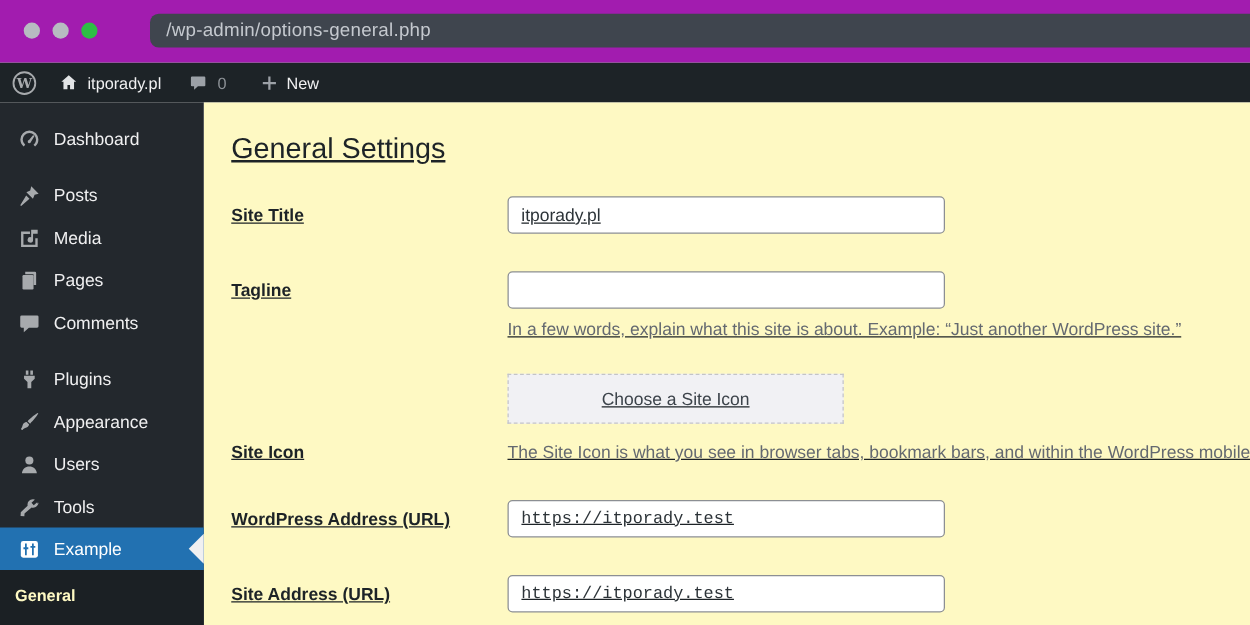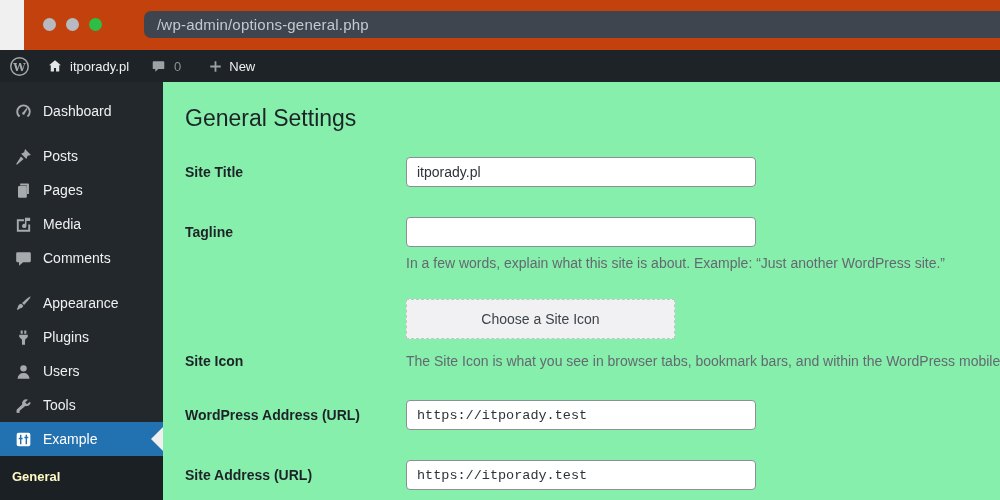--- a/index.html
+++ b/index.html
@@ -1,21 +1,21 @@
 <!DOCTYPE html>
 <html><head>
 <meta charset="utf-8">
 <style>
   * { margin:0; padding:0; box-sizing:border-box; }
   html,body { width:1000px; height:500px; overflow:hidden; }
   body { font-family:"Liberation Sans", sans-serif; background:#f0f0f1; }
   .screen { position:relative; width:1000px; height:500px; overflow:hidden; }
 
   
-  .chrome { position:relative; height:50px; background:#c2410c;margin-left:24px; }
+  .chrome { position:relative; height:50px; background:#a21caf; }
   .traffic { position:absolute; left:19px; top:18px; display:flex; gap:10px; }
   .dot { width:13px; height:13px; border-radius:50%; }
   .dot.gray { background:#b7bbc1; }
   .dot.green { background:#2ebe45; }
   .urlbar { position:absolute; left:120px; right:-8px; top:11px; height:27px;
             background:#3f454e; border-radius:7px; display:flex; align-items:center; }
   .urlbar span { padding-left:13px; font-size:15px; color:#c5c9cf; letter-spacing:.2px; }
 
   
   .adminbar { height:32px; background:#1d2327; display:flex; align-items:center;
@@ -45,21 +45,21 @@
   .menu-item.active .mi { color:#fff; }
   .menu-item.active::after { content:""; position:absolute; right:0; top:50%;
       transform:translateY(-50%); width:0; height:0;
       border-top:12px solid transparent; border-bottom:12px solid transparent;
       border-right:12px solid #f0f0f1; }
   .menu-sep { height:11px; }
   .submenu { flex:1; background:#1b2024; padding:12px 0 0 12px; }
   .submenu-item { color:#fef9c3; font-weight:700; font-size:13px; line-height:18px; cursor:pointer; }
 
   
-  .content { flex:1; background:#86efac; padding:21px 0 0 22px; overflow:hidden; color:#1d2327; }
+  .content { flex:1; background:#fef9c3; padding:21px 0 0 22px; overflow:hidden; color:#1d2327;text-decoration:underline; }
   h1.page-title { font-size:23px; font-weight:400; line-height:30px; color:#1d2327; }
   .row { display:flex; }
   .row-label { width:221px; flex-shrink:0; font-size:14px; font-weight:700;
                color:#1d2327; line-height:18px; padding-top:6px; }
   .row-label.tall { padding-top:11px; }
   .field { display:flex; flex-direction:column; }
   input.txt { width:350px; height:30px; background:#fff; border:1px solid #8c8f94;
               border-radius:4px; padding:0 10px; font-size:14px; color:#2c3338;
               font-family:"Liberation Sans", sans-serif; }
   input.code { font-family:"Liberation Mono","DejaVu Sans Mono",monospace; font-size:13.5px; }
@@ -144,64 +144,64 @@
           <svg width="19" height="19" viewBox="0 0 20 20">
               <path fill="currentColor" d="M11.6 2.2l6.2 6.2-3.4.9-1.4 3.4-5.5-5.5 3.2-1.6zM7.3 9.9l2.8 2.8-7 6.1-.8-.8z"></path>
             </svg>
         </span>
         <span>Posts</span>
       </div>
 
       <div class="menu-item">
         <span class="mi">
           <svg width="19" height="19" viewBox="0 0 20 20">
+              <path fill="currentColor" d="M3 4.5h7.5v2H5v9h10v-5.5h2v7.5H3z"></path>
+              <path fill="currentColor" d="M11.5 3v6.3a2.3 2.3 0 1 0 1.6 2.2V6.4H17V3z"></path>
+            </svg>
+        </span>
+        <span>Media</span>
+      </div>
+
+      <div class="menu-item">
+        <span class="mi">
+          <svg width="19" height="19" viewBox="0 0 20 20">
               <path fill="currentColor" d="M6.5 2.5h8.2a1 1 0 0 1 1 1v10.2h-2.2V4.7H6.5z"></path>
               <rect x="4.2" y="5.3" width="9.3" height="12.2" rx="1" fill="currentColor"></rect>
             </svg>
         </span>
         <span>Pages</span>
       </div>
 
       <div class="menu-item">
         <span class="mi">
           <svg width="19" height="19" viewBox="0 0 20 20">
-              <path fill="currentColor" d="M3 4.5h7.5v2H5v9h10v-5.5h2v7.5H3z"></path>
-              <path fill="currentColor" d="M11.5 3v6.3a2.3 2.3 0 1 0 1.6 2.2V6.4H17V3z"></path>
-            </svg>
-        </span>
-        <span>Media</span>
-      </div>
-
-      <div class="menu-item">
-        <span class="mi">
-          <svg width="19" height="19" viewBox="0 0 20 20">
               <path fill="currentColor" d="M3.5 3.5h13a1.2 1.2 0 0 1 1.2 1.2v8a1.2 1.2 0 0 1-1.2 1.2H9.6l-4.3 3.8v-3.8H3.5a1.2 1.2 0 0 1-1.2-1.2v-8a1.2 1.2 0 0 1 1.2-1.2z"></path>
             </svg>
         </span>
         <span>Comments</span>
       </div>
 
       <div class="menu-sep"></div>
 
       <div class="menu-item">
         <span class="mi">
           <svg width="19" height="19" viewBox="0 0 20 20">
+              <path fill="currentColor" d="M7 2.5h2.2V6H7zM10.8 2.5H13V6h-2.2zM5.5 7h9v2.4l-2.9 2.9v5.2H8.4v-5.2L5.5 9.4z"></path>
+            </svg>
+        </span>
+        <span>Plugins</span>
+      </div>
+
+      <div class="menu-item">
+        <span class="mi">
+          <svg width="19" height="19" viewBox="0 0 20 20">
               <path fill="currentColor" d="M17.4 2.6c.7.7-4.5 6.6-6.8 8.9l-2.1-2.1c2.3-2.3 8.2-7.5 8.9-6.8zM7.7 10.2l2.1 2.1c-.3 1.3-1.2 2.3-2.8 2.7-1.5.4-2.2 1.1-2.7 1.9-.6-.2-1.1-.6-1.5-1 1.1-.8 1.2-1.9 1.6-3.2.4-1.4 1.7-2.3 3.3-2.5z"></path>
             </svg>
         </span>
         <span>Appearance</span>
-      </div>
-
-      <div class="menu-item">
-        <span class="mi">
-          <svg width="19" height="19" viewBox="0 0 20 20">
-              <path fill="currentColor" d="M7 2.5h2.2V6H7zM10.8 2.5H13V6h-2.2zM5.5 7h9v2.4l-2.9 2.9v5.2H8.4v-5.2L5.5 9.4z"></path>
-            </svg>
-        </span>
-        <span>Plugins</span>
       </div>
 
       <div class="menu-item">
         <span class="mi">
           <svg width="19" height="19" viewBox="0 0 20 20">
               <circle cx="10" cy="6.7" r="3.4" fill="currentColor"></circle>
               <path fill="currentColor" d="M3.7 17.5c.4-3.8 2.9-5.8 6.3-5.8s5.9 2 6.3 5.8z"></path>
             </svg>
         </span>
         <span>Users</span>

